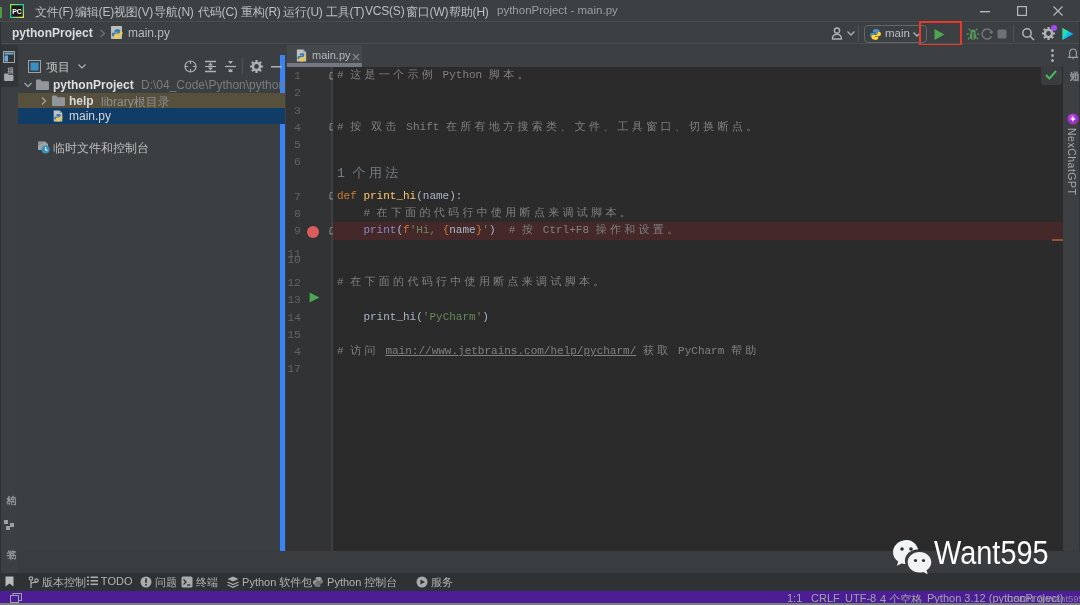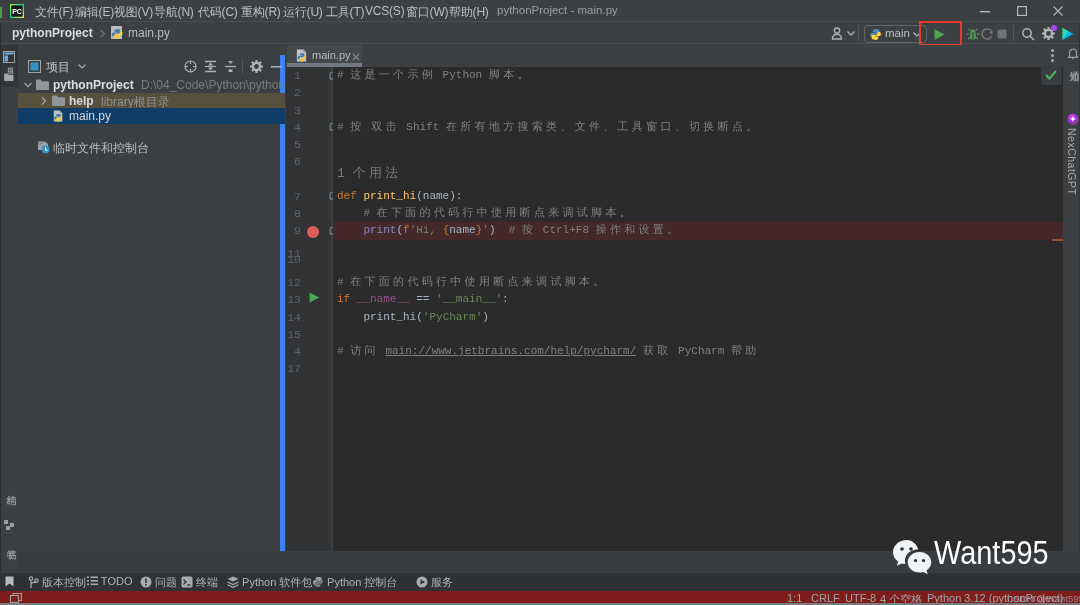--- a/index.html
+++ b/index.html
@@ -18,21 +18,21 @@
 #codearea{position:absolute;left:333px;top:67px;width:730px;height:484px;background:#2b2b2b;overflow:hidden}
 #tabbar{position:absolute;left:286px;top:45px;width:777px;height:22px;background:#3d4043}
 #rstripe{position:absolute;left:1064px;top:45px;width:16px;height:506px;background:#3d4043}
 .cl{position:absolute;left:4px;white-space:pre;font-family:"Liberation Mono",monospace;font-size:11px;height:17.25px;line-height:17.25px;color:#a9b7c6}
 .gn{position:absolute;left:0;width:15px;text-align:right;font-family:"Liberation Mono",monospace;font-size:11.5px;height:17.25px;line-height:17.25px;color:#606366}
 i.cj{font-style:normal;letter-spacing:3.3px}
 .cmt{color:#808080}.kw{color:#cc7832}.fn{color:#ffc66d}.str{color:#6a8759}.bi{color:#8888c6}.mg{color:#94558d}
 
 #band{position:absolute;left:18px;top:551px;width:1062px;height:22px;background:#3a3d40}
 #bbar{position:absolute;left:0;top:573px;width:1080px;height:18px;background:#2f3234}
-#sbar{position:absolute;left:0;top:591px;width:1080px;height:14px;background:#7f1d1d;font-size:11px;color:#a1a5a8}
+#sbar{position:absolute;left:0;top:591px;width:1080px;height:14px;background:#4c1d95;font-size:11px;color:#a1a5a8}
 .bitem{position:absolute;top:2px;height:14px;font-size:11px;color:#b0b3b5;white-space:nowrap}
 .sitem{position:absolute;top:1px;white-space:nowrap}
 .vtext{writing-mode:vertical-rl;font-size:11px;color:#9da0a2}
 </style></head>
 <body>
 <div id="w">
 
 <div id="titlebar">
 <div class="abs" style="left:0;top:7px;width:2px;height:11px;background:#4f9b43"></div>
 <svg class="abs" style="left:10px;top:4px" width="14" height="14" viewBox="0 0 14 14">
@@ -306,21 +306,20 @@
 </div>
 <div id="codearea">
 <div class="abs" style="left:0;top:155.25px;width:730px;height:17.25px;background:#45282a"></div>
 <div class="cl" style="top:0px"><span class="cmt"># <i class="cj">这是一个示例</i> Python <i class="cj">脚本。</i></span></div>
 <div class="cl" style="top:51.75px"><span class="cmt"># <i class="cj">按</i> <i class="cj">双击</i> Shift <i class="cj">在所有地方搜索类、文件、工具窗口、切换断点。</i></span></div>
 <div class="cl" style="top:98px;color:#777c80;font-size:13px">1 <i class="cj">个用法</i></div>
 <div class="cl" style="top:120.75px"><span class="kw">def </span><span class="fn">print_hi</span>(name):</div>
 <div class="cl" style="top:138px">    <span class="cmt"># <i class="cj">在下面的代码行中使用断点来调试脚本。</i></span></div>
 <div class="cl" style="top:155.25px">    <span class="bi">print</span>(<span class="kw">f</span><span class="str">'Hi, </span><span class="kw">{</span>name<span class="kw">}</span><span class="str">'</span>)  <span class="cmt"># <i class="cj">按</i> Ctrl+F8 <i class="cj">操作和设置。</i></span></div>
 <div class="cl" style="top:207px"><span class="cmt"># <i class="cj">在下面的代码行中使用断点来调试脚本。</i></span></div>
-<div class="cl" style="top:224.25px"><span class="kw">if </span><span class="mg">__name__</span> == <span class="str">'__main__'</span>:</div>
 <div class="cl" style="top:241.5px">    print_hi(<span class="str">'PyCharm'</span>)</div>
 <div class="cl" style="top:276px"><span class="cmt"># <i class="cj">访问</i> <span style="text-decoration:underline">main://www.jetbrains.com/help/pycharm/</span> <i class="cj">获取</i> PyCharm <i class="cj">帮助</i></span></div>
 </div>
 
 <div class="abs" style="left:1041px;top:66px;width:21px;height:19px;background:#3a3d3f;border-radius:3px"></div>
 <svg class="abs" style="left:1045px;top:70px" width="12" height="10" viewBox="0 0 12 10">
       <path d="M1 5 L4.5 8.5 L11 1" stroke="#4db55b" stroke-width="2" fill="none"></path>
     </svg>
 <div class="abs" style="left:1052px;top:239px;width:11px;height:2px;background:#955237"></div>
 <div id="rstripe">

